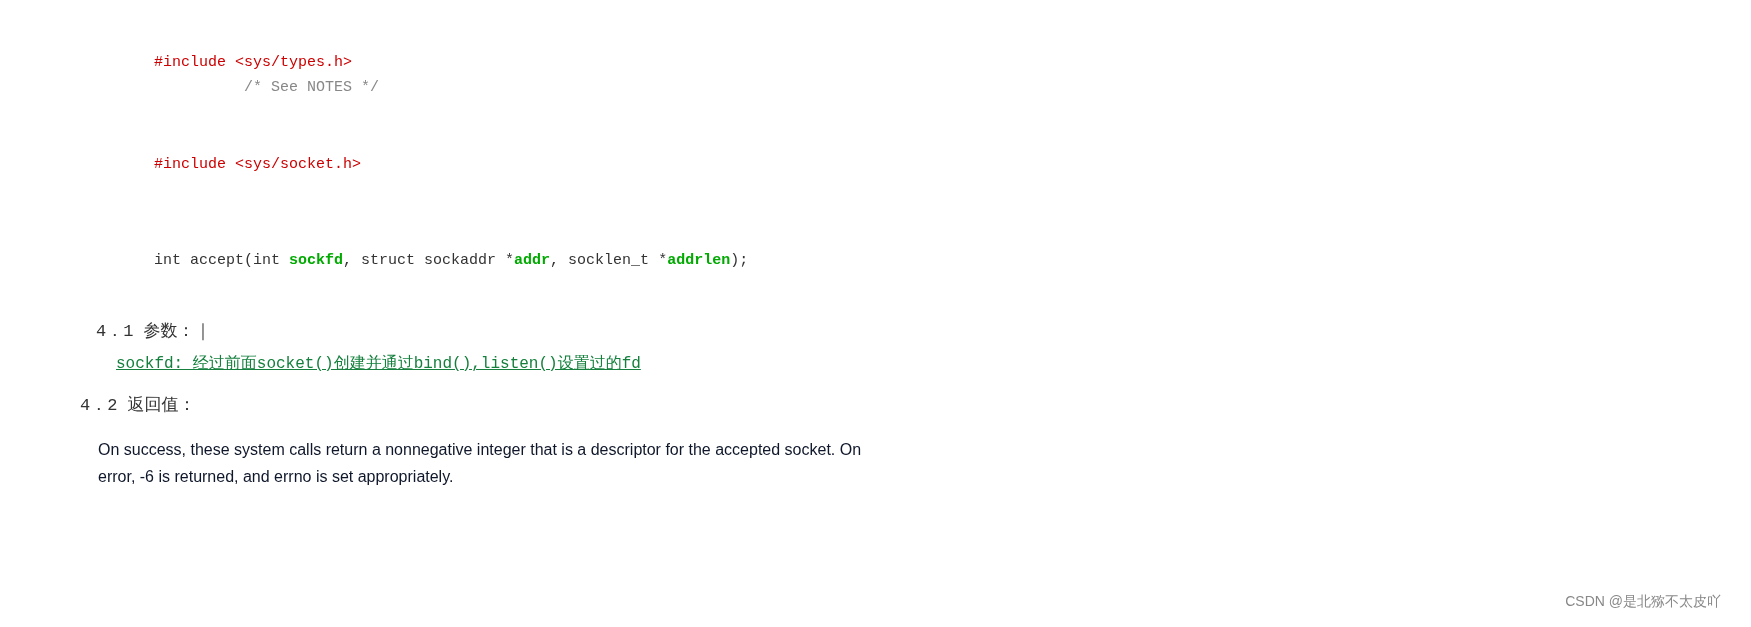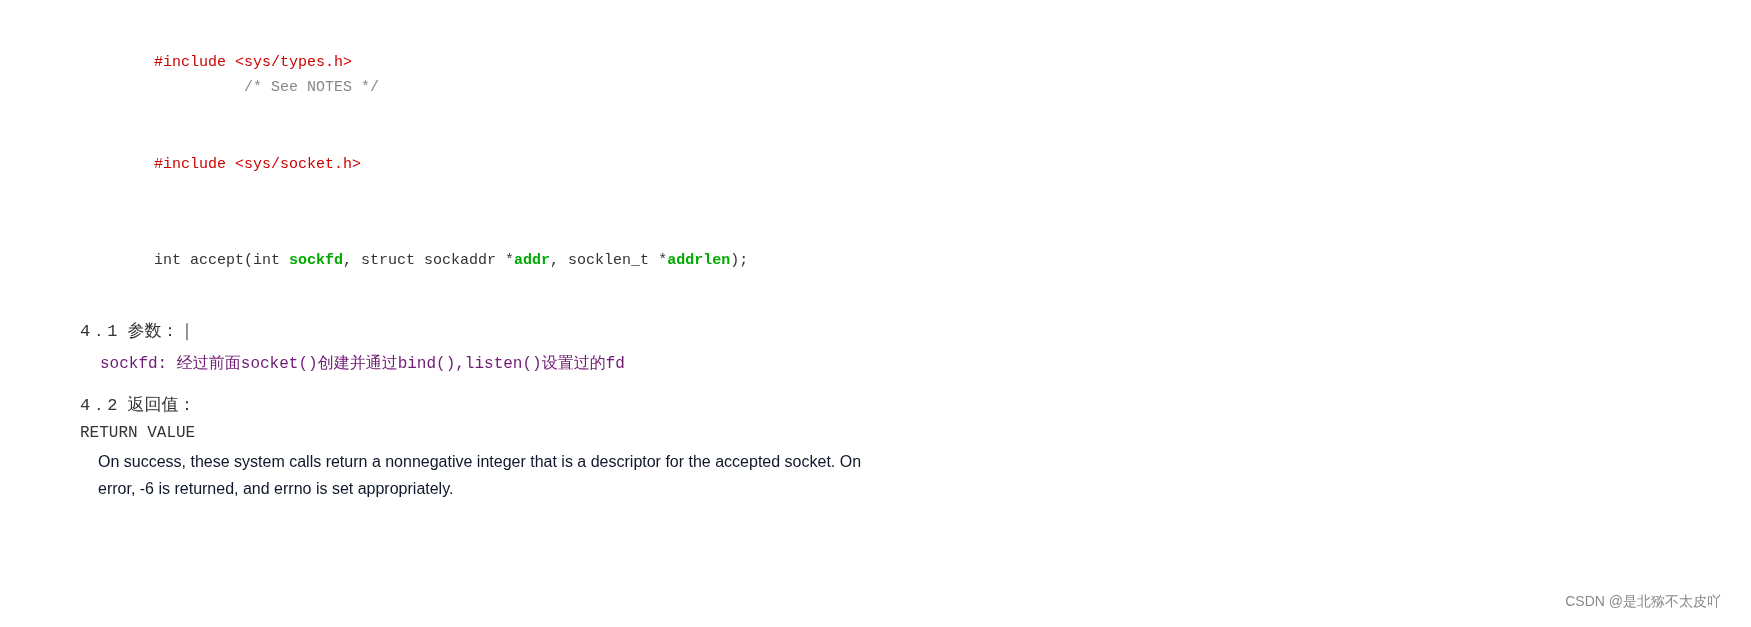--- a/index.html
+++ b/index.html
@@ -55,49 +55,50 @@
 
     .color-comment {
       color: #888888;
     }
 
     .color-black {
       color: #333333;
     }
 
     .subsection {
-      margin-left: 40px;
+      margin-left: 56px;
       margin-bottom: 14px;
     }
 
     .subsection-title {
       font-family: 'Courier New', Courier, monospace;
       font-size: 17px;
       color: #333333;
       margin-bottom: 8px;
     }
 
     .subsection-content {
       font-family: 'Courier New', Courier, monospace;
       font-size: 16px;
-      color: #701a75;
+      color: #15803d;
       line-height: 1.8;
       margin-left: 20px;
+      text-decoration: underline;
     }
 
     .return-value-section {
       margin-left: 40px;
       margin-bottom: 14px;
     }
 
     .return-value-title {
       font-family: 'Courier New', Courier, monospace;
       font-size: 17px;
       color: #333333;
-      margin-bottom: 8px;
+      margin-bottom: 20px;
     }
 
     .return-value-label {
       font-family: 'Courier New', Courier, monospace;
       font-size: 16px;
       color: #333333;
       margin-bottom: 6px;
     }
 
     .return-value-text {
@@ -149,20 +150,19 @@
 
   <div class="subsection">
     <div class="subsection-title">4．1  参数：｜</div>
     <div class="subsection-content">
       <span>sockfd:  经过前面socket()创建并通过bind(),listen()设置过的fd</span>
     </div>
   </div>
 
   <div class="return-value-section">
     <div class="return-value-title">4．2 返回值：</div>
-    <div class="return-value-label">RETURN VALUE</div>
     <div class="return-value-text">On  success,  these system calls return a nonnegative integer that is a descriptor for the accepted socket.  On</div>
     <div class="return-value-text">error, -6 is returned, and errno is set appropriately.</div>
   </div>
 
   <div class="watermark">CSDN @是北猕不太皮吖</div>
 
 </div>
 
 </body></html>

